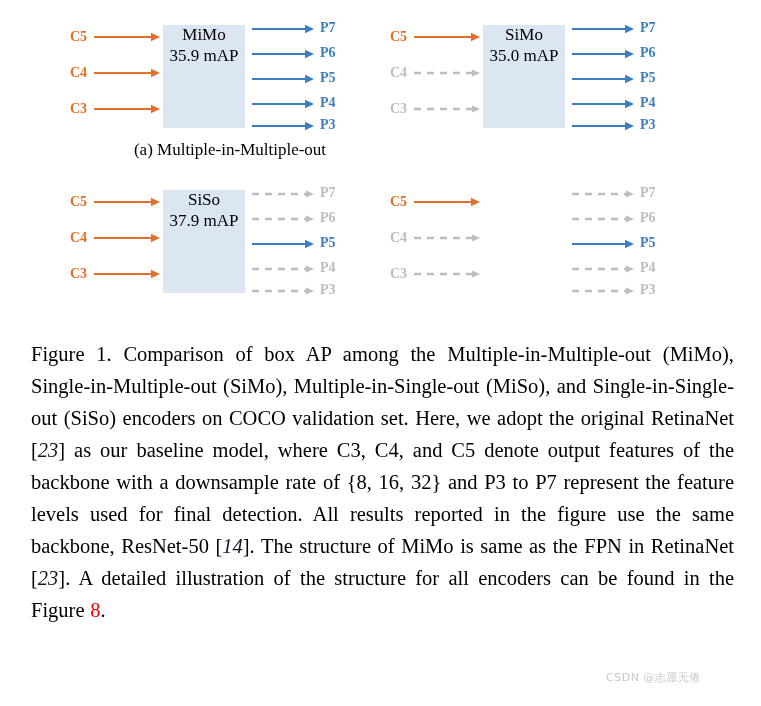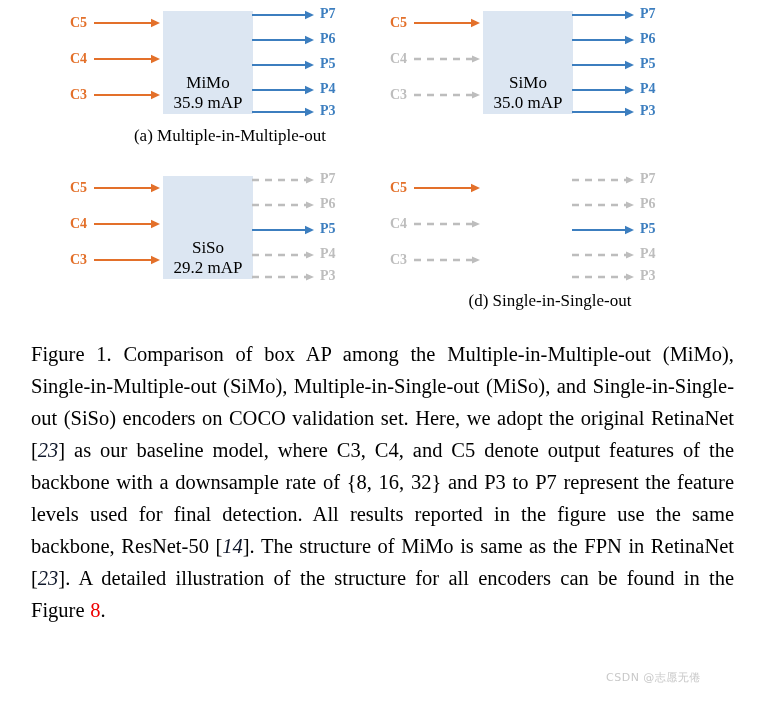--- a/index.html
+++ b/index.html
@@ -13,21 +13,21 @@
     position: relative;
     font-family: "Liberation Serif", "DejaVu Serif", serif;
     color: #000000;
     overflow: hidden;
   }
 
   
   #figure {
     position: absolute;
     left: 0;
-    top: 0;
+    top: 14px;
     width: 761px;
     height: 328px;
   }
   .panel {
     position: absolute;
     width: 340px;
     height: 160px;
   }
   .panel.p-a { left: 60px;  top: 2px; }
   .panel.p-b { left: 380px; top: 2px; }
@@ -38,27 +38,27 @@
     position: relative;
     width: 340px;
     height: 120px;
   }
 
   
   .enc-box {
     position: absolute;
     left: 103px;
     top: 9px;
-    width: 90px;
+    width: 82px;
     height: 103px;
     background: #dce6f2;
     display: flex;
     flex-direction: column;
     align-items: center;
-    justify-content: flex-end;
+    justify-content: flex-start;
     line-height: 1.22;
   }
   .enc-name { font-size: 17px; }
   .enc-map  { font-size: 17px; }
 
   
   .in-row {
     position: absolute;
     left: 10px;
     height: 18px;
@@ -318,21 +318,21 @@
           <span class="in-label on">C3</span>
           <span>
             <svg class="arrow-svg" width="66" height="14" viewBox="0 0 66 14">
               <line x1="0" y1="7" x2="58" y2="7" stroke="#E3702A" stroke-width="2.2"></line>
               <path d="M 57 2.8 L 66 7 L 57 11.2 Z" fill="#E3702A"></path>
             </svg>
           </span>
         </div>
         <div class="enc-box">
           <div class="enc-name">SiSo</div>
-          <div class="enc-map">29.2 mAP</div>
+          <div class="enc-map">37.9 mAP</div>
         </div>
         <div class="out-row" style="top: 4px;">
           <span>
             <svg class="arrow-svg" width="62" height="14" viewBox="0 0 62 14">
               <line x1="0" y1="7" x2="55" y2="7" stroke="#BDBDBD" stroke-width="2.4" stroke-dasharray="7 6" stroke-linecap="butt"></line>
               <path d="M 54 3.4 L 62 7 L 54 10.6 Z" fill="#BDBDBD"></path>
             </svg>
           </span>
           <span class="out-label off">P7</span>
         </div>
@@ -442,19 +442,18 @@
         <div class="out-row" style="top: 101px;">
           <span>
             <svg class="arrow-svg" width="62" height="14" viewBox="0 0 62 14">
               <line x1="0" y1="7" x2="55" y2="7" stroke="#BDBDBD" stroke-width="2.4" stroke-dasharray="7 6" stroke-linecap="butt"></line>
               <path d="M 54 3.4 L 62 7 L 54 10.6 Z" fill="#BDBDBD"></path>
             </svg>
           </span>
           <span class="out-label off">P3</span>
         </div>
       </div>
-      <div class="sub-caption">(d) Single-in-Single-out</div>
     </div>
   </div>
 
 <div id="caption"><span>Figure 1. Comparison of box AP among the Multiple-in-Multiple-out (MiMo), Single-in-Multiple-out (SiMo), Multiple-in-Single-out (MiSo), and Single-in-Single-out (SiSo) encoders on COCO validation set. Here, we adopt the original RetinaNet [</span><span class="cite-green">23</span><span>] as our baseline model, where C3, C4, and C5 denote output features of the backbone with a downsample rate of {8, 16, 32} and P3 to P7 represent the feature levels used for final detection. All results reported in the figure use the same backbone, ResNet-50 [</span><span class="cite-green">14</span><span>]. The structure of MiMo is same as the FPN in RetinaNet [</span><span class="cite-green">23</span><span>]. A detailed illustration of the structure for all encoders can be found in the Figure </span><span class="cite-red">8</span><span>.</span></div>
 
 <div id="watermark">CSDN @志愿无倦</div>
 
 </body></html>

